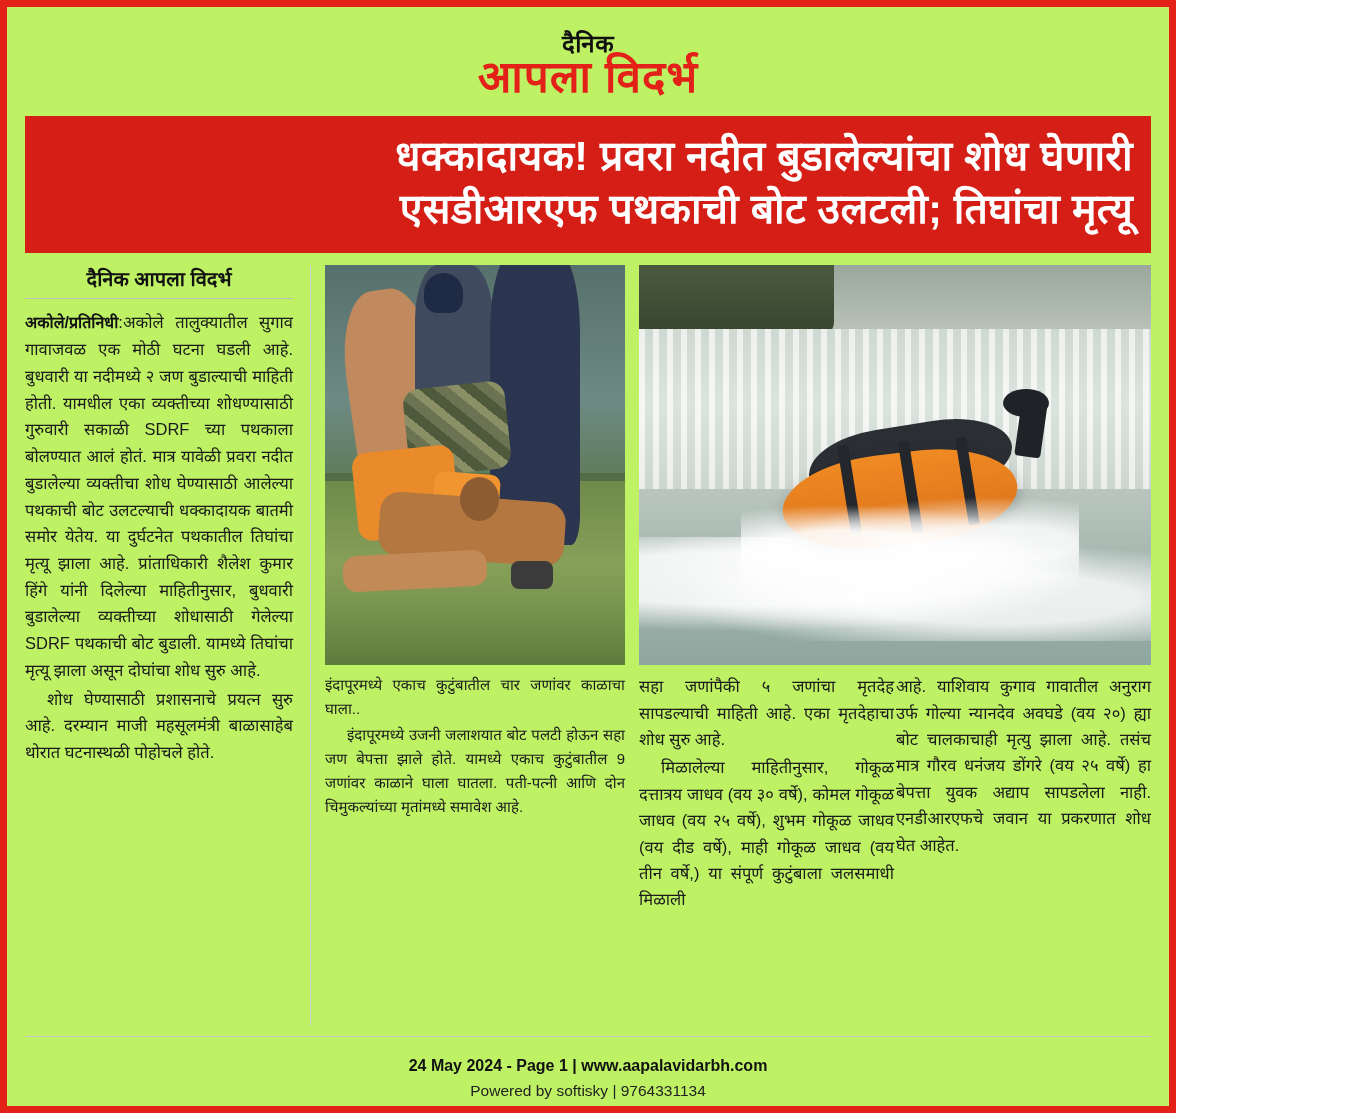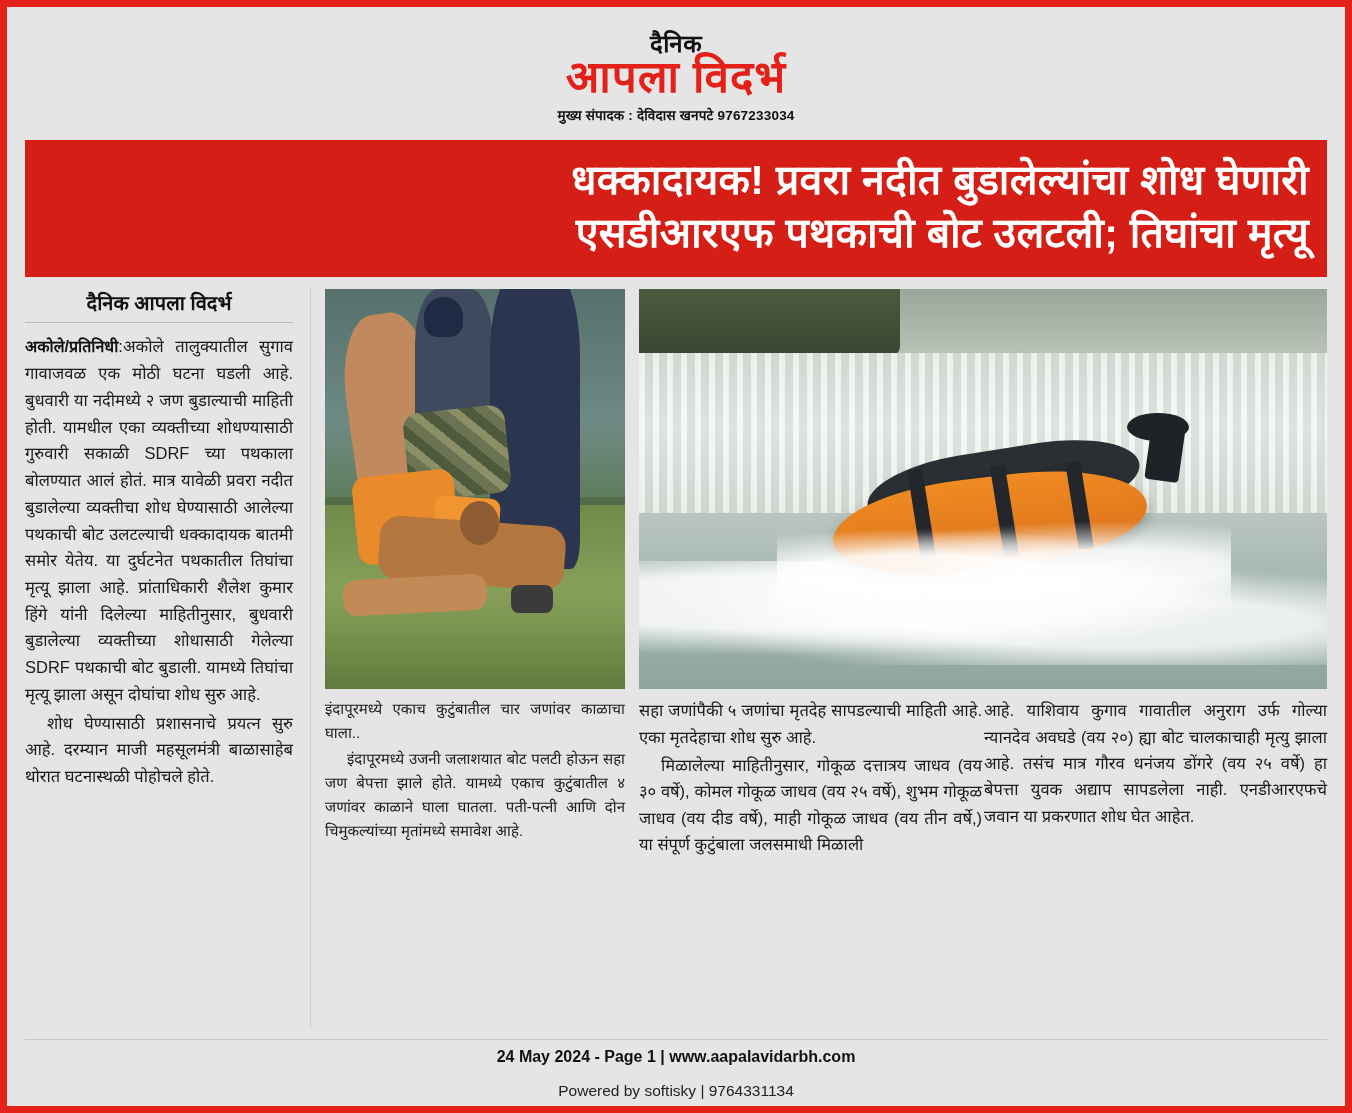--- a/index.html
+++ b/index.html
@@ -5,23 +5,23 @@
   html, body {
     margin: 0;
     padding: 0;
     background: #ffffff;
   }
   body {
     font-family: "Liberation Sans", sans-serif;
   }
   .page {
     position: relative;
-    width: 1352px;
+    width: 1176px;
     height: 1113px;
-    background: #e5e5e5;
+    background: #bef264;
     box-sizing: border-box;
     border: 7px solid #e32119;
     overflow: hidden;
   }
   .inner {
     position: relative;
     width: 100%;
     height: 100%;
     box-sizing: border-box;
     padding: 10px 18px 6px 18px;
@@ -173,32 +173,32 @@
     text-align: justify;
     min-width: 0;
   }
   .right-col p { margin: 0; }
   .right-col p + p { margin-top: 2px; text-indent: 22px; }
 
   
   .footer {
     border-top: 1px solid #c9c9c9;
     margin-top: 10px;
-    padding-top: 8px;
+    padding-top: 20px;
     text-align: center;
   }
   .footer-line1 {
     font-size: 16px;
     font-weight: bold;
     color: #111111;
   }
   .footer-line2 {
     font-size: 15.5px;
     color: #222222;
-    margin-top: 16px;
+    margin-top: 7px;
   }
 
   
   .p1-grass {
     position: absolute; left: 0; right: 0; bottom: 0; height: 46%;
     background: linear-gradient(180deg, #6f8a4a 0%, #86a059 45%, #6b8445 100%);
   }
   .p1-grass2 {
     position: absolute; left: 0; right: 0; bottom: 0; height: 18%;
     background: linear-gradient(180deg, #7d9a52 0%, #5d7a3c 100%);
@@ -322,21 +322,20 @@
 </style>
 </head>
 <body>
 
 <div class="page">
   <div class="inner">
 
     <div class="masthead">
       <div class="masthead-small">दैनिक</div>
       <div class="masthead-main">आपला विदर्भ</div>
-      <div class="masthead-sub">मुख्य संपादक : देविदास खनपटे 9767233034</div>
     </div>
 
     <div class="headline-band">
       <div class="headline-line">धक्कादायक! प्रवरा नदीत बुडालेल्यांचा शोध घेणारी</div>
       <div class="headline-line">एसडीआरएफ पथकाची बोट उलटली;  तिघांचा मृत्यू</div>
     </div>
 
     <div class="body-area">
 
       <div class="col-left">
@@ -360,21 +359,21 @@
           <div class="p1-camo"></div>
           <div class="p1-vest"></div>
           <div class="p1-vest2"></div>
           <div class="p1-victim"></div>
           <div class="p1-victim-head"></div>
           <div class="p1-leg"></div>
           <div class="p1-sandal"></div>
         </div>
         <div class="caption">
           <p>इंदापूरमध्ये एकाच कुटुंबातील चार जणांवर काळाचा घाला..</p>
-          <p>इंदापूरमध्ये उजनी जलाशयात बोट पलटी होऊन सहा जण बेपत्ता झाले होते. यामध्ये एकाच कुटुंबातील ४ जणांवर काळाने घाला घातला. पती-पत्नी आणि दोन चिमुकल्यांच्या मृतांमध्ये समावेश आहे.</p>
+          <p>इंदापूरमध्ये उजनी जलाशयात बोट पलटी होऊन सहा जण बेपत्ता झाले होते. यामध्ये एकाच कुटुंबातील 9 जणांवर काळाने घाला घातला. पती-पत्नी आणि दोन चिमुकल्यांच्या मृतांमध्ये समावेश आहे.</p>
         </div>
       </div>
 
       <div class="col-right">
         <div class="photo photo-2">
           <div class="p2-sky"></div>
           <div class="p2-hill"></div>
           <div class="p2-fall"></div>
           <div class="p2-fall-lines"></div>
           <div class="p2-water"></div>

